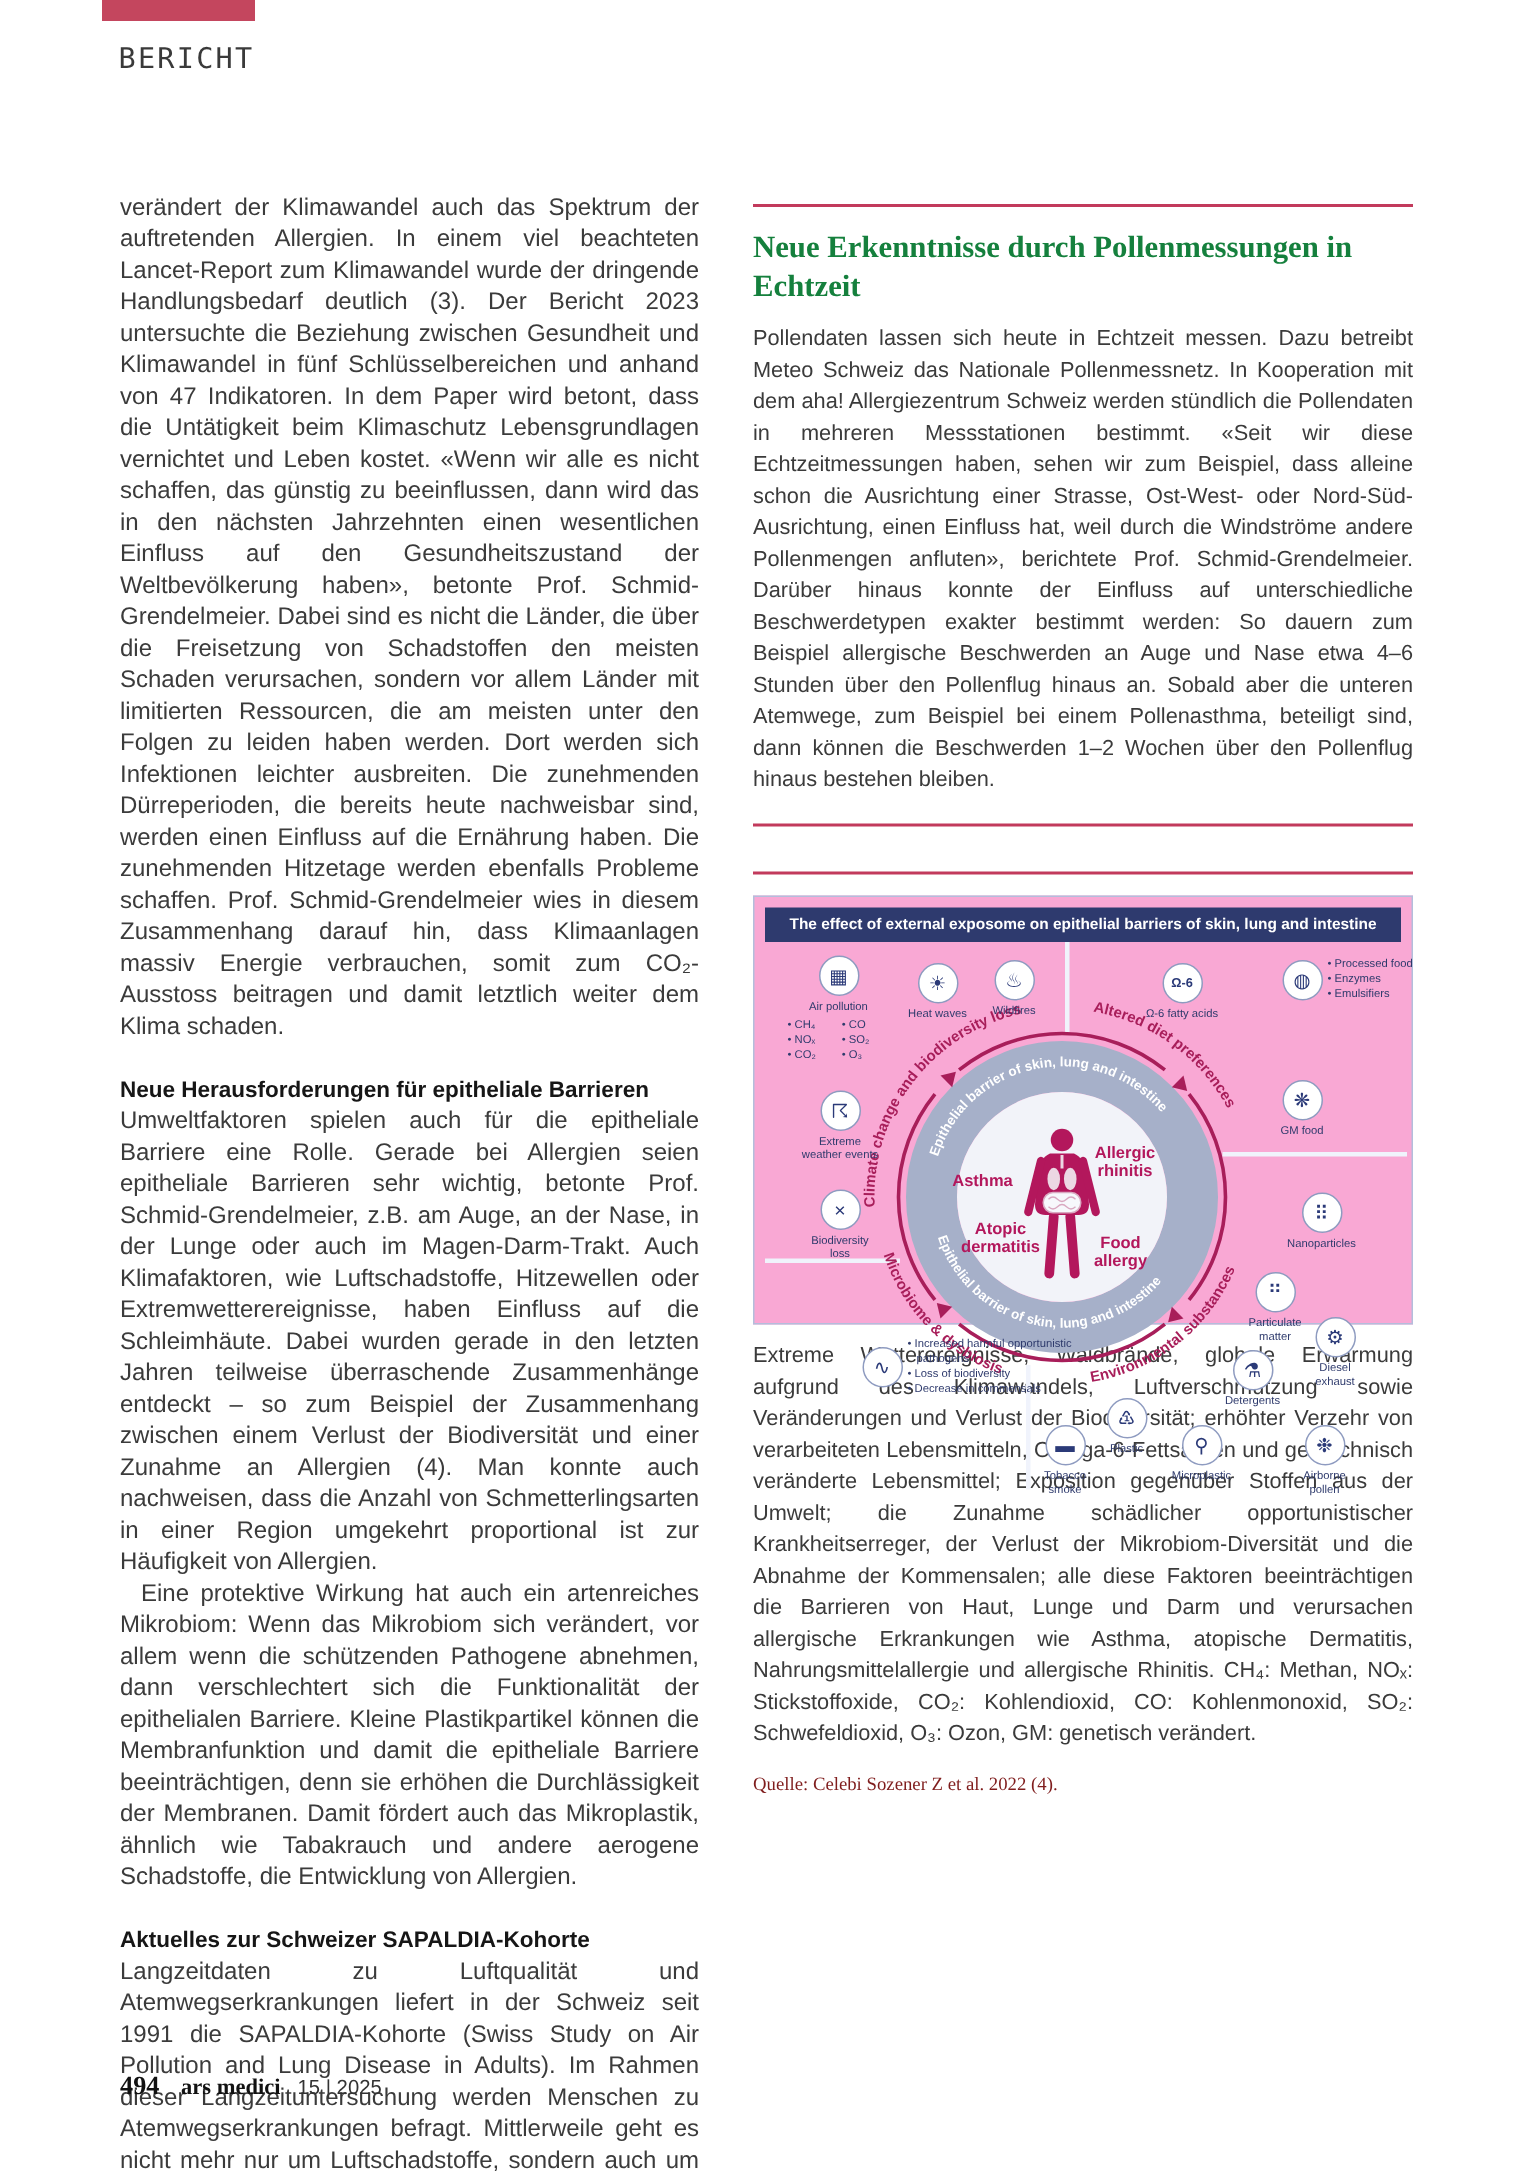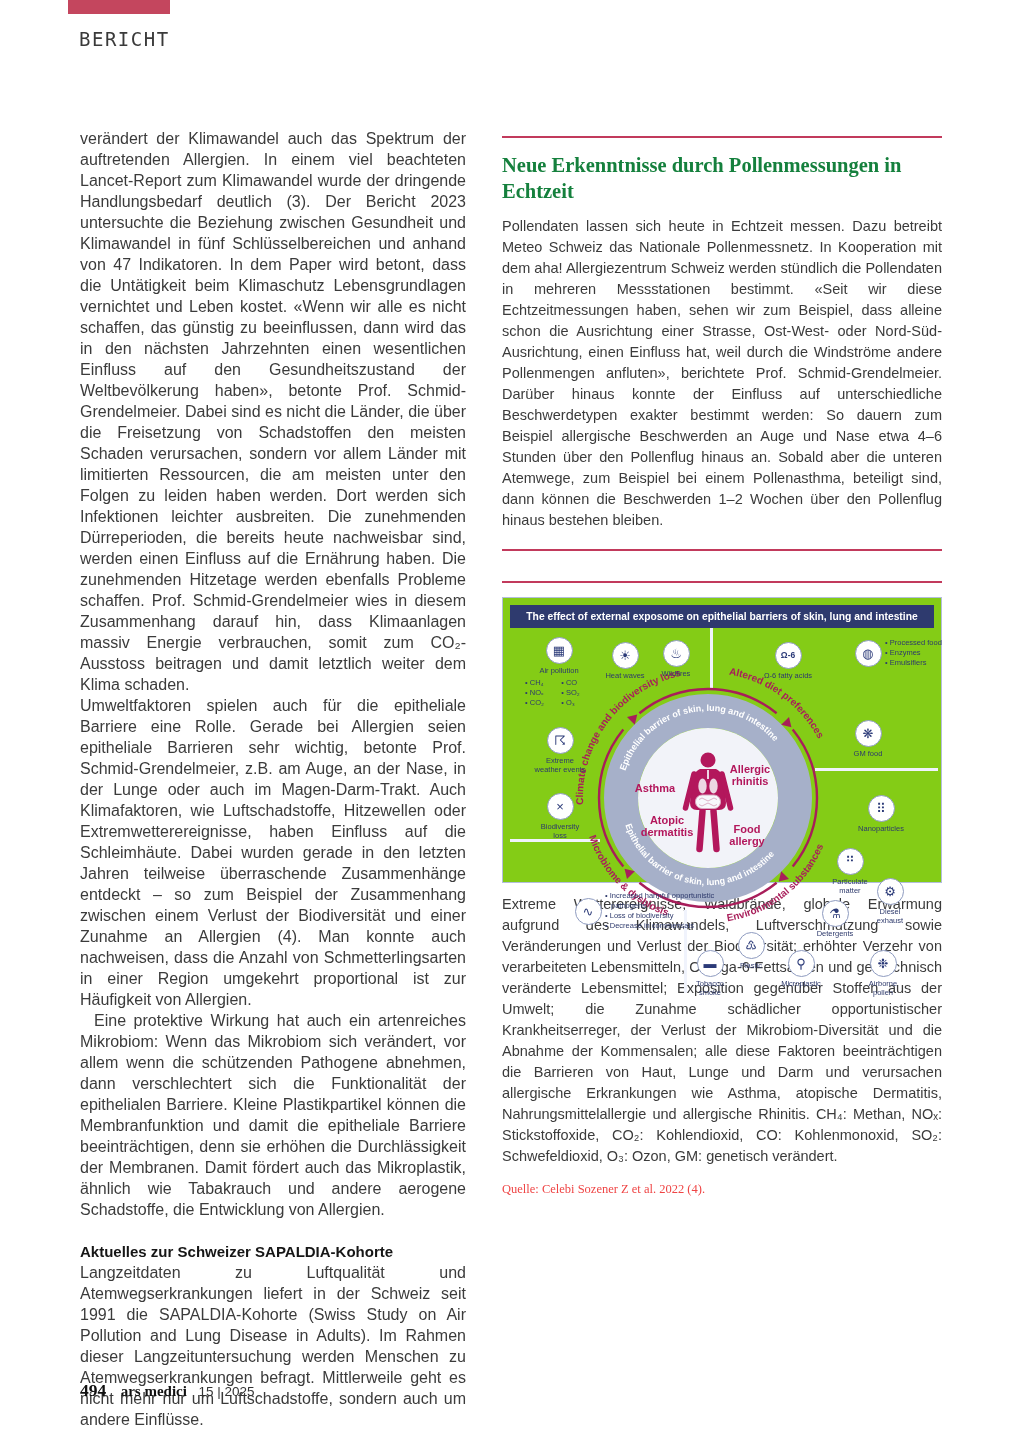--- a/index.html
+++ b/index.html
@@ -16,21 +16,21 @@
           -moz-hyphens:auto;hyphens:auto;}
   .indent{text-indent:14px;}
   .subhead{font-size:15px;font-weight:bold;color:#161616;margin:21px 0 0 0;line-height:21px;}
   
   .redbox{border-top:2px solid #c23a5c;margin-top:8px;}
   .redbox.closed{border-bottom:2px solid #c23a5c;padding-bottom:18px;}
   .box-title{font-family:"Liberation Serif",serif;font-weight:bold;color:#15803d;
              font-size:20.5px;line-height:26px;margin:14px 0 12px 0;}
   .box-body{font-size:14.5px;line-height:21px;text-align:justify;}
   
-  #figure{position:relative;width:440px;height:286px;background:#84cc16;margin-top:14px;
+  #figure{position:relative;width:440px;height:286px;background:#f9a8d4;margin-top:14px;
           border:1px solid #b3bedc;box-sizing:border-box;}
   #fig-header{position:absolute;left:7px;right:7px;top:7px;height:23px;background:#2e3a6e;
               color:#ffffff;font-size:10.3px;font-weight:bold;text-align:center;line-height:23px;}
   .qline{position:absolute;background:#f0f3fc;}
   #fig-svg{position:absolute;left:0;top:0;}
   .fig-item{position:absolute;width:0;height:0;}
   .fig-circle{position:absolute;left:-13.5px;top:-13.5px;width:27px;height:27px;border-radius:50%;
               background:#ffffff;border:1px solid #8e9bc0;color:#2b3a78;font-size:13px;
               display:flex;align-items:center;justify-content:center;box-sizing:border-box;}
   .fig-circle.omega{font-size:8.5px;font-weight:bold;}
@@ -39,36 +39,37 @@
   .fig-bullets{font-size:7.5px;color:#2e3a6c;line-height:1.35;}
   .fig-bullets.cols2{position:absolute;top:28px;left:-34px;width:70px;display:grid;
                      grid-template-columns:auto auto;column-gap:2px;text-align:left;}
   .fig-bullets.right{position:absolute;left:17px;top:50%;transform:translateY(-50%);
                      width:128px;text-align:left;}
   .fig-bullets div{padding-left:6px;text-indent:-6px;}
   .disease{position:absolute;transform:translate(-50%,-50%);font-weight:bold;color:#b3175c;
            font-size:11px;line-height:1.12;text-align:center;white-space:pre-line;}
   
   #caption{font-size:14.5px;line-height:21px;text-align:justify;margin-top:11px;}
-  #source{font-family:"Liberation Serif",serif;font-size:12.5px;color:#ef4444;margin-top:15px;}
+  #source{font-family:"Liberation Serif",serif;font-size:12.5px;color:#7f1d1d;margin-top:15px;}
   #footer{position:absolute;left:80px;top:1380px;}
   #footer .pagenum{font-family:"Liberation Serif",serif;font-weight:bold;font-size:17.5px;color:#111;}
   #footer .journal{font-family:"Liberation Serif",serif;font-weight:bold;font-size:15px;color:#111;margin-left:10px;}
   #footer .issue{font-size:13.5px;color:#333;margin-left:7px;}
 </style>
 </head>
 <body>
 
 <div id="page">
 
   <div id="corner-bar"></div>
   <div id="kicker">BERICHT</div>
 
   <div id="left-col">
     <p class="body-p">verändert der Klimawandel auch das Spektrum der auftretenden Allergien. In einem viel beachteten Lancet-Report zum Klimawandel wurde der dringende Handlungsbedarf deutlich (3). Der Bericht 2023 untersuchte die Beziehung zwischen Gesundheit und Klimawandel in fünf Schlüsselbereichen und anhand von 47 Indikatoren. In dem Paper wird betont, dass die Untätigkeit beim Klimaschutz Lebensgrundlagen vernichtet und Leben kostet. «Wenn wir alle es nicht schaffen, das günstig zu beeinflussen, dann wird das in den nächsten Jahrzehnten einen wesentlichen Einfluss auf den Gesundheitszustand der Weltbevölkerung haben», betonte Prof. Schmid-Grendelmeier. Dabei sind es nicht die Länder, die über die Freisetzung von Schadstoffen den meisten Schaden verursachen, sondern vor allem Länder mit limitierten Ressourcen, die am meisten unter den Folgen zu leiden haben werden. Dort werden sich Infektionen leichter ausbreiten. Die zunehmenden Dürreperioden, die bereits heute nachweisbar sind, werden einen Einfluss auf die Ernährung haben. Die zunehmenden Hitzetage werden ebenfalls Probleme schaffen. Prof. Schmid-Grendelmeier wies in diesem Zusammenhang darauf hin, dass Klimaanlagen massiv Energie verbrauchen, somit zum CO₂-Ausstoss beitragen und damit letztlich weiter dem Klima schaden.</p>
+    <p class="subhead">Neue Herausforderungen für epitheliale Barrieren</p>
     <p class="body-p">Umweltfaktoren spielen auch für die epitheliale Barriere eine Rolle. Gerade bei Allergien seien epitheliale Barrieren sehr wichtig, betonte Prof. Schmid-Grendelmeier, z.B. am Auge, an der Nase, in der Lunge oder auch im Magen-Darm-Trakt. Auch Klimafaktoren, wie Luftschadstoffe, Hitzewellen oder Extremwetterereignisse, haben Einfluss auf die Schleimhäute. Dabei wurden gerade in den letzten Jahren teilweise überraschende Zusammenhänge entdeckt – so zum Beispiel der Zusammenhang zwischen einem Verlust der Biodiversität und einer Zunahme an Allergien (4). Man konnte auch nachweisen, dass die Anzahl von Schmetterlingsarten in einer Region umgekehrt proportional ist zur Häufigkeit von Allergien.</p>
     <p class="body-p indent">Eine protektive Wirkung hat auch ein artenreiches Mikrobiom: Wenn das Mikrobiom sich verändert, vor allem wenn die schützenden Pathogene abnehmen, dann verschlechtert sich die Funktionalität der epithelialen Barriere. Kleine Plastikpartikel können die Membranfunktion und damit die epitheliale Barriere beeinträchtigen, denn sie erhöhen die Durchlässigkeit der Membranen. Damit fördert auch das Mikroplastik, ähnlich wie Tabakrauch und andere aerogene Schadstoffe, die Entwicklung von Allergien.</p>
     <p class="subhead">Aktuelles zur Schweizer SAPALDIA-Kohorte</p>
     <p class="body-p">Langzeitdaten zu Luftqualität und Atemwegserkrankungen liefert in der Schweiz seit 1991 die SAPALDIA-Kohorte (Swiss Study on Air Pollution and Lung Disease in Adults). Im Rahmen dieser Langzeituntersuchung werden Menschen zu Atemwegserkrankungen befragt. Mittlerweile geht es nicht mehr nur um Luftschadstoffe, sondern auch um andere Einflüsse.</p>
   </div>
 
   <div id="right-col">
 
     <div class="redbox closed">
       <div class="box-title">Neue Erkenntnisse durch Pollenmessungen in Echtzeit</div>

